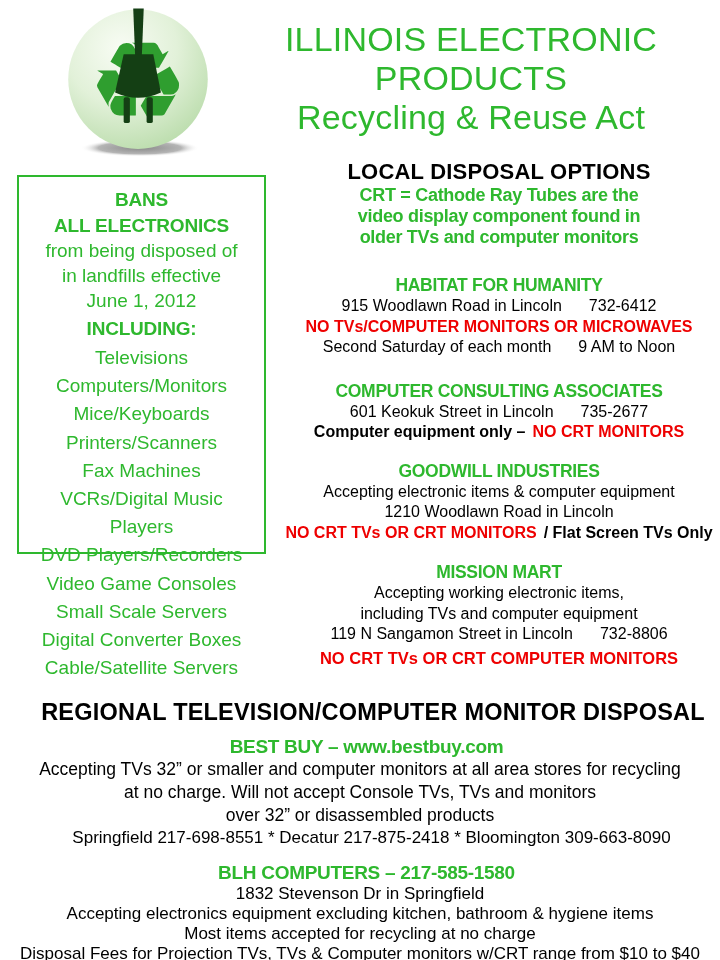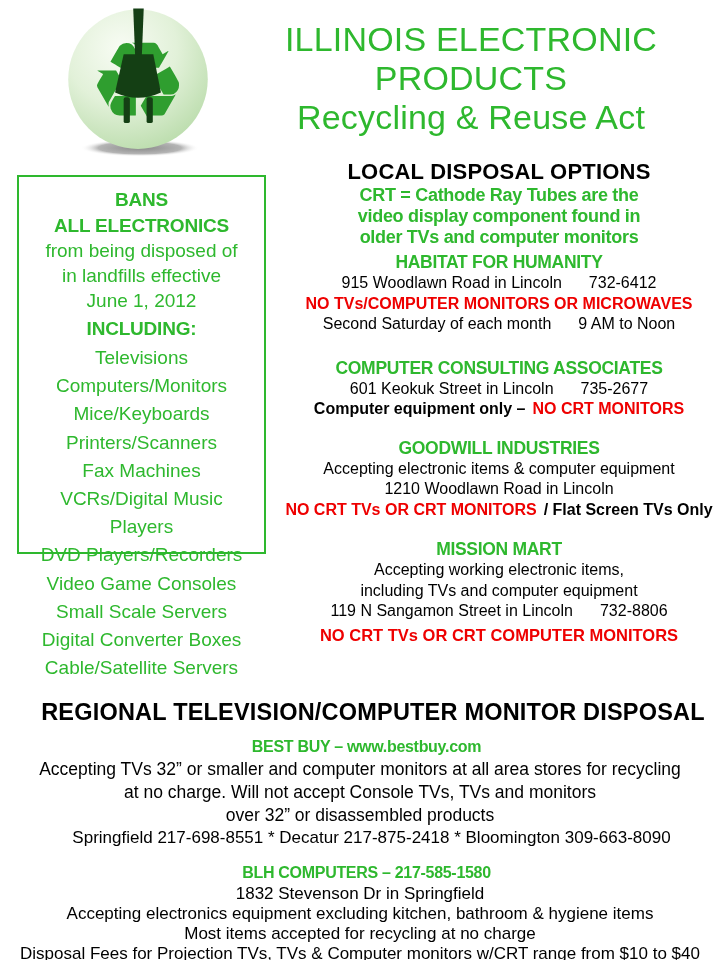--- a/index.html
+++ b/index.html
@@ -87,21 +87,21 @@
     font-size: 17.5px;
     line-height: 22px;
     letter-spacing: -0.3px;
   }
   .org-line { font-size: 16px; line-height: 20.5px; text-align: center; }
   .warn { color: var(--red); font-weight: bold; }
   .b { font-weight: bold; }
   .nowrap { white-space: nowrap; }
   .sp { display: inline-block; width: 27px; }
   .mls { margin-left: 7px; }
-  .org-habitat { margin-top: 3px; }
+  .org-habitat { margin-top: 26px; }
   .org-cca { margin-top: 22px; }
   .org-goodwill { margin-top: 17px; }
   .org-mission { margin-top: 18px; }
   .mission-warn { margin-top: 3px; font-size: 16.5px; }
 
   
   .regional {
     position: absolute;
     left: 0;
     top: 699px;
@@ -109,21 +109,21 @@
     text-align: center;
   }
   .regional-heading {
     font-size: 23.5px;
     font-weight: bold;
     line-height: 27px;
     letter-spacing: 0.2px;
     padding-left: 26px;
   }
   .bb-name, .blh-name {
-    font-size: 16px;
+    font-size: 19px;
     font-weight: bold;
     color: var(--green);
     line-height: 23px;
     letter-spacing: -0.3px;
     margin-left: 13px;
   }
   .bb-name { margin-top: 9px; }
   .bb-line { font-size: 17.5px; line-height: 23px; }
   .bb-phones { font-size: 17px; line-height: 21px; margin-left: 23px; }
   .blh-name { margin-top: 13px; }

